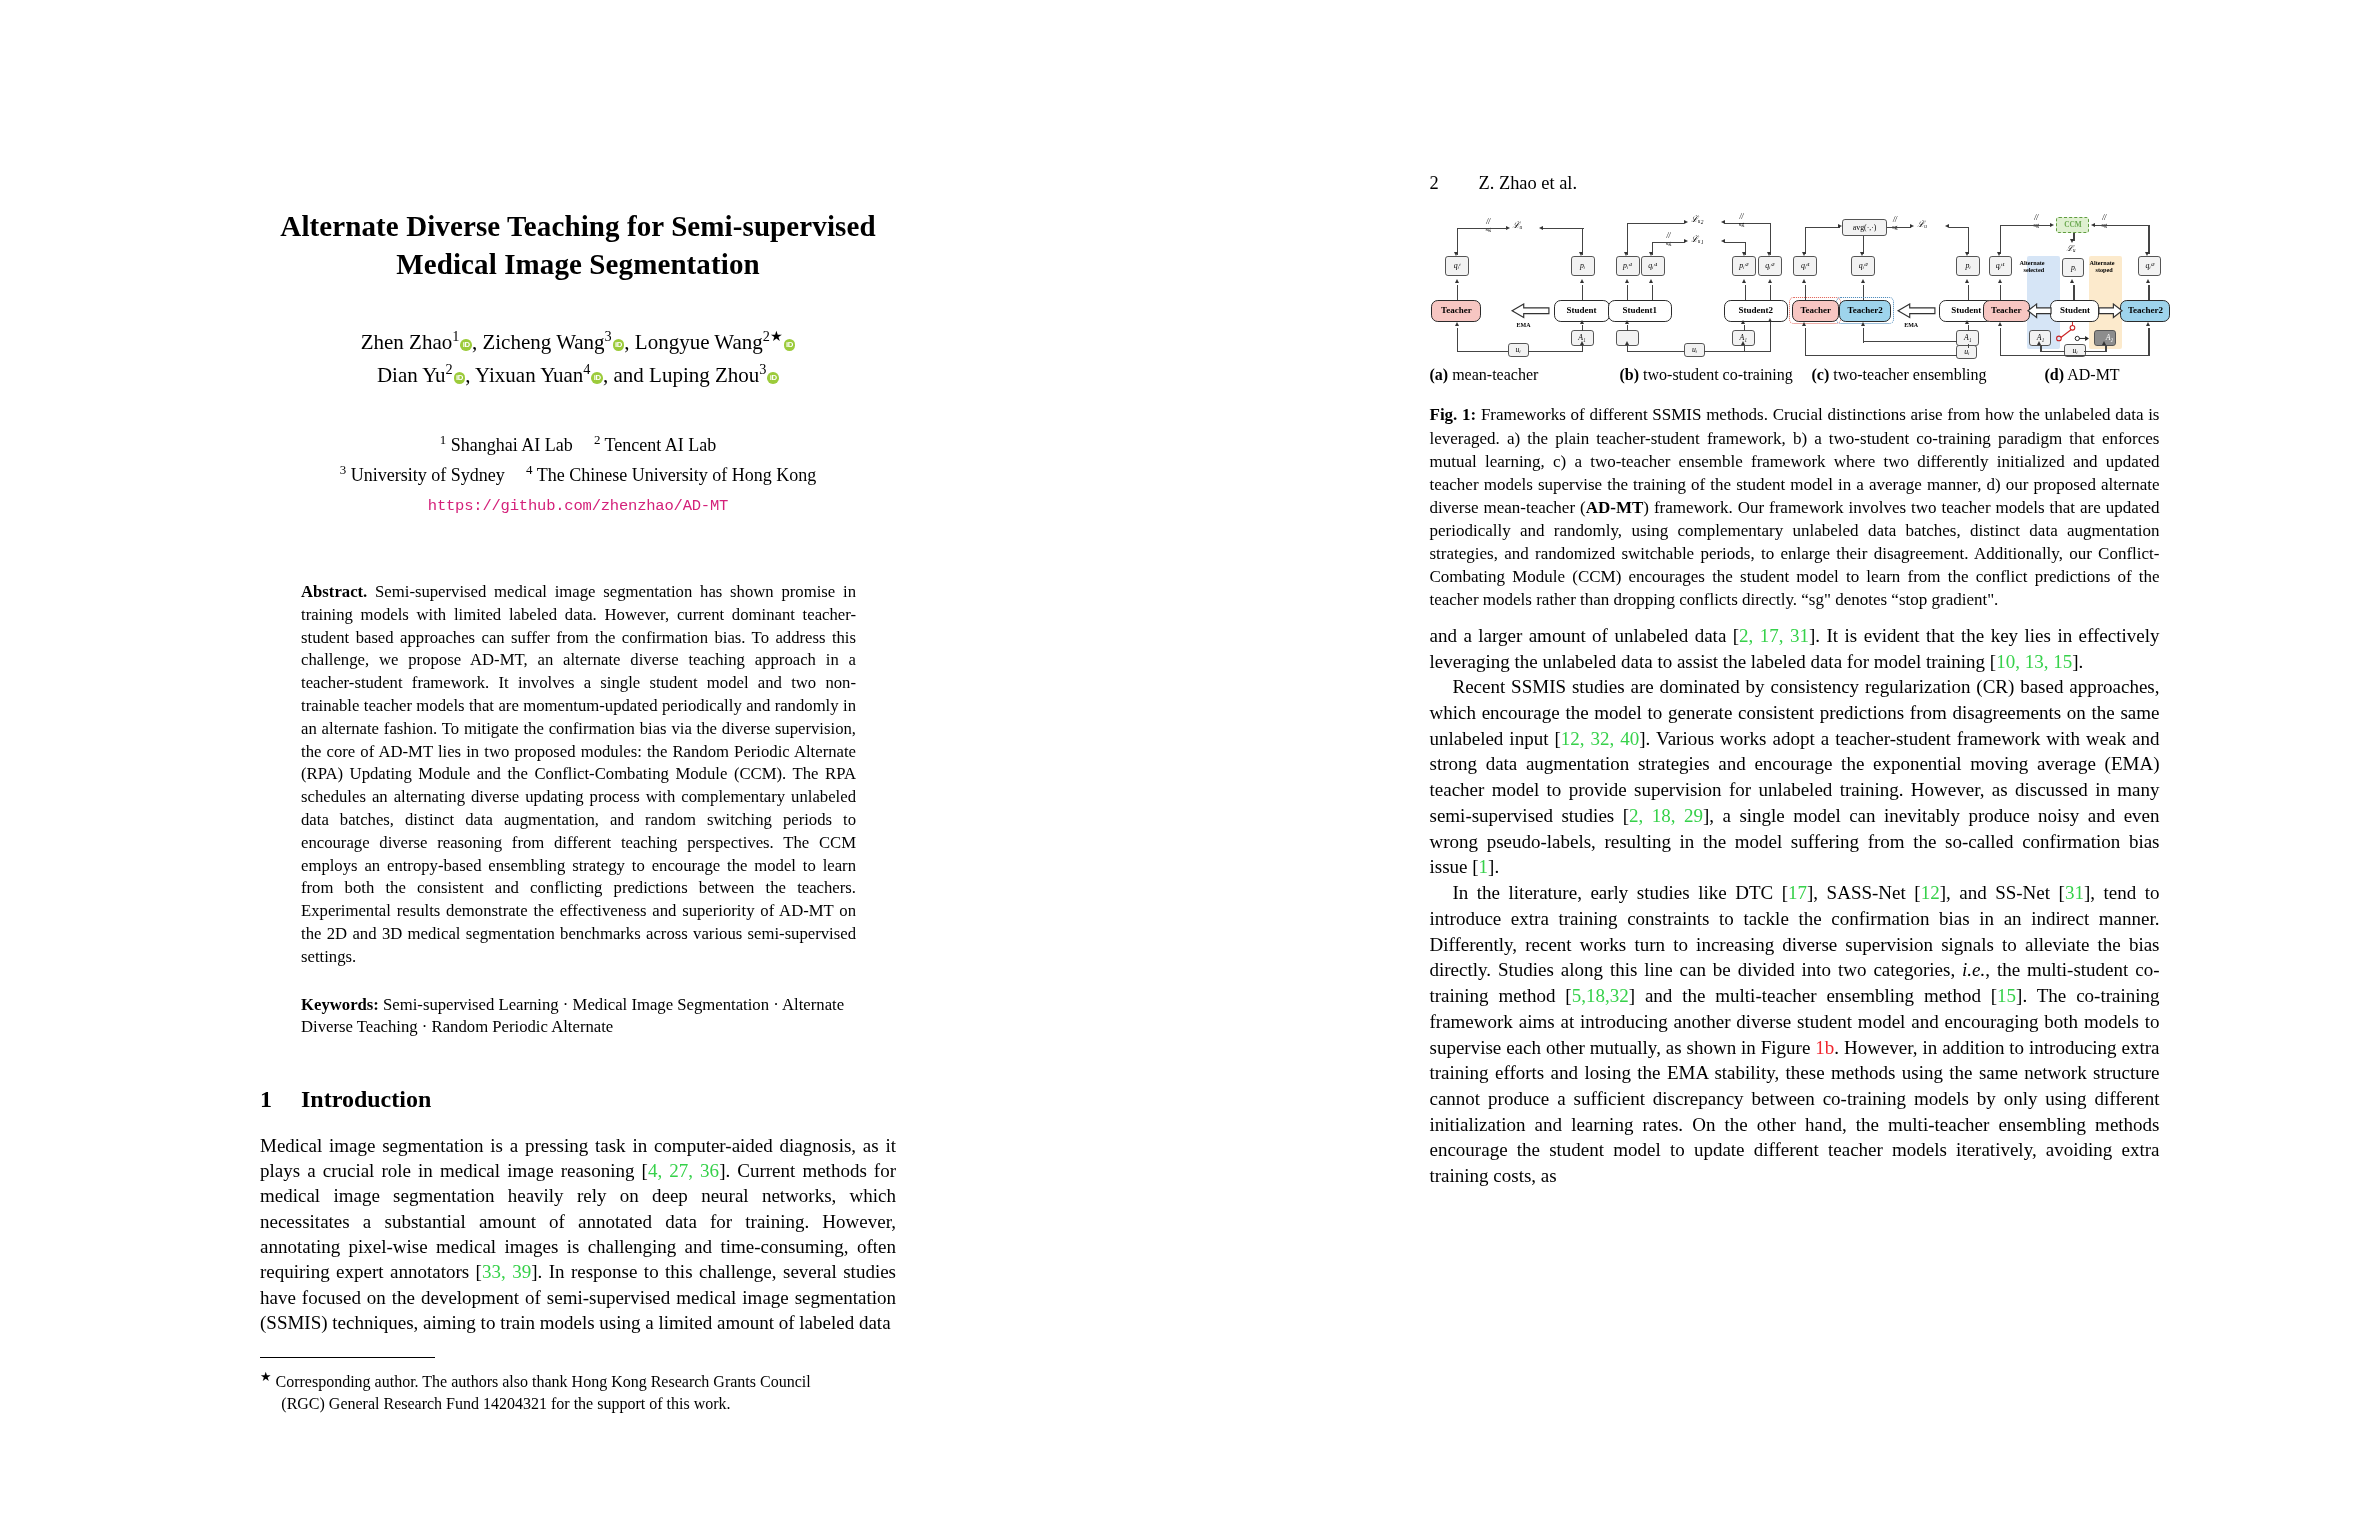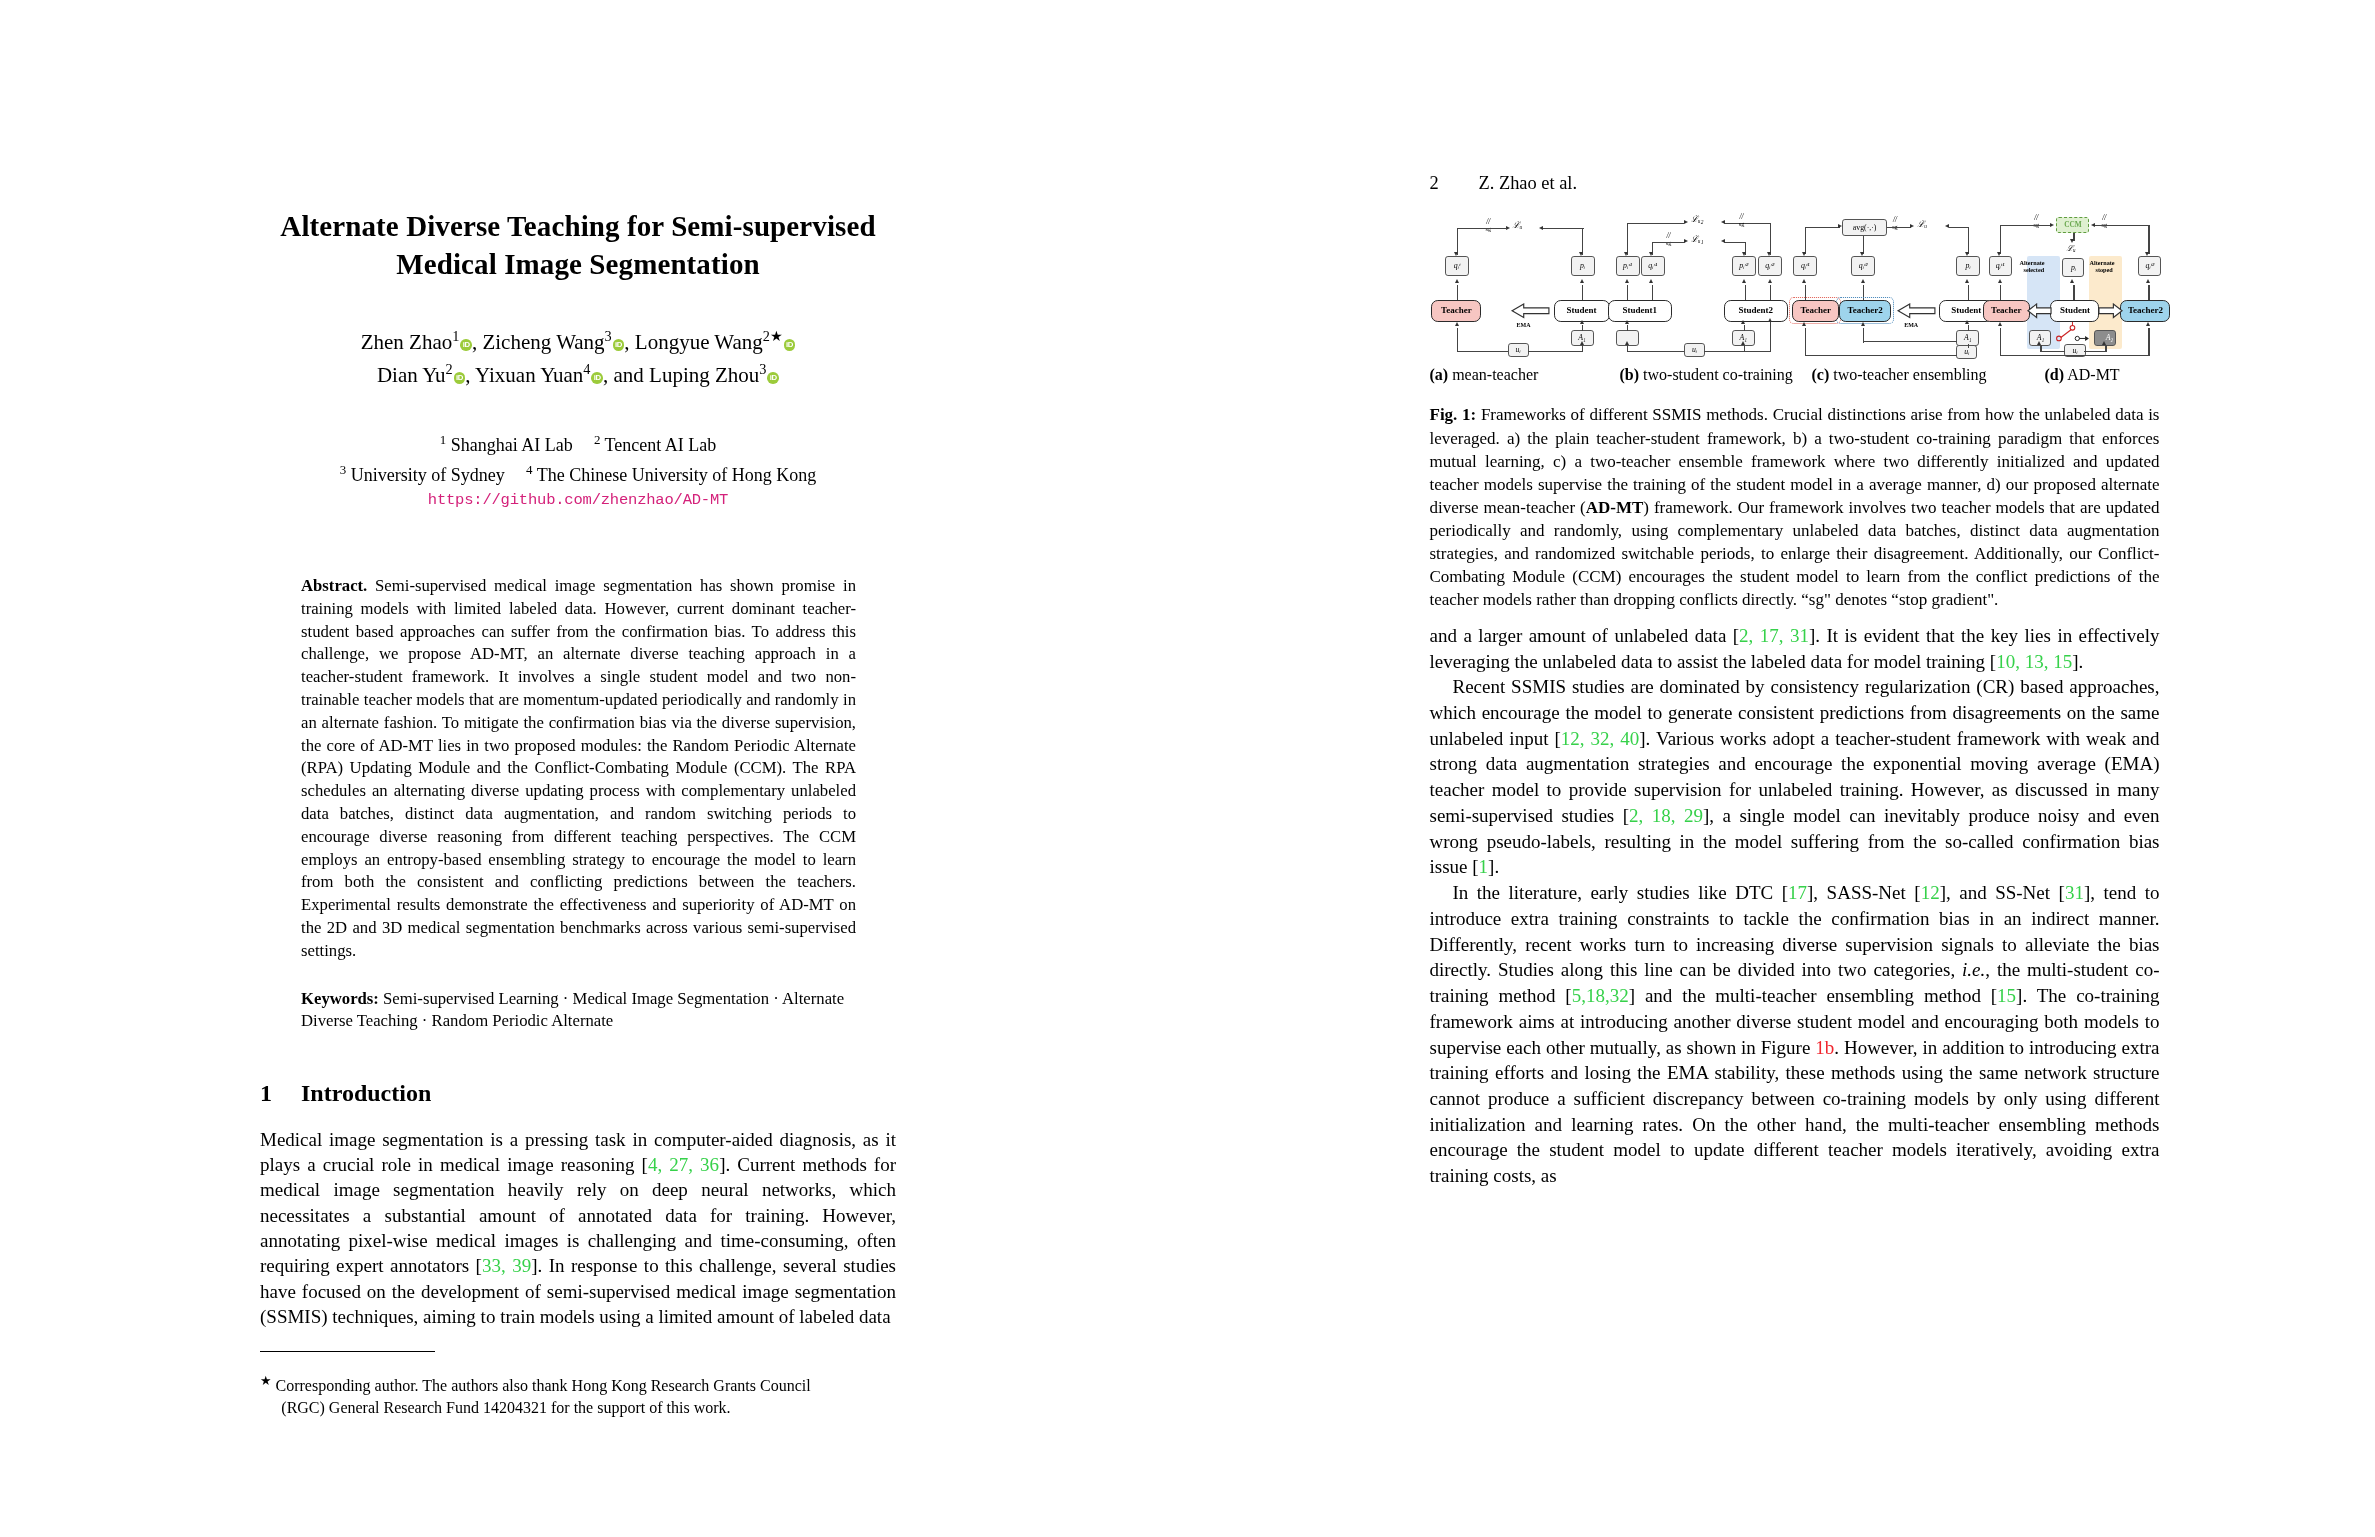--- a/index.html
+++ b/index.html
@@ -73,21 +73,21 @@
   .affil {
     margin-top: 38px;
     text-align: center;
     font-size: 18px;
     line-height: 1.58;
   }
   .affil sup { font-size: 0.72em; vertical-align: super; }
   .affil .gap { display: inline-block; width: 21.3px; }
 
   .repo-url {
-    margin-top: 2px;
+    margin-top: 8px;
     text-align: center;
     font-family: "Liberation Mono", "DejaVu Sans Mono", monospace;
     font-size: 15.5px;
     color: #d4217a;
     letter-spacing: -0.2px;
   }
 
   .abstract-block {
     margin-top: 66px;
     width: 555px;
@@ -128,21 +128,21 @@
   .cite { color: #36d14a; }
   .figref { color: #f0262e; }
 
   .footnote-rule {
     margin-top: 21.3px;
     width: 175px;
     height: 1.5px;
     background: #000000;
   }
   .footnote {
-    margin-top: 21px;
+    margin-top: 11px;
     font-size: 16px;
     line-height: 1.36;
     width: 631px;
     text-align: justify;
   }
   .footnote .fnmark { vertical-align: super; font-size: 0.8em; }
   .footnote .cont { display: block; padding-left: 21.3px; text-indent: 0; }
 
   
   .right-col {

